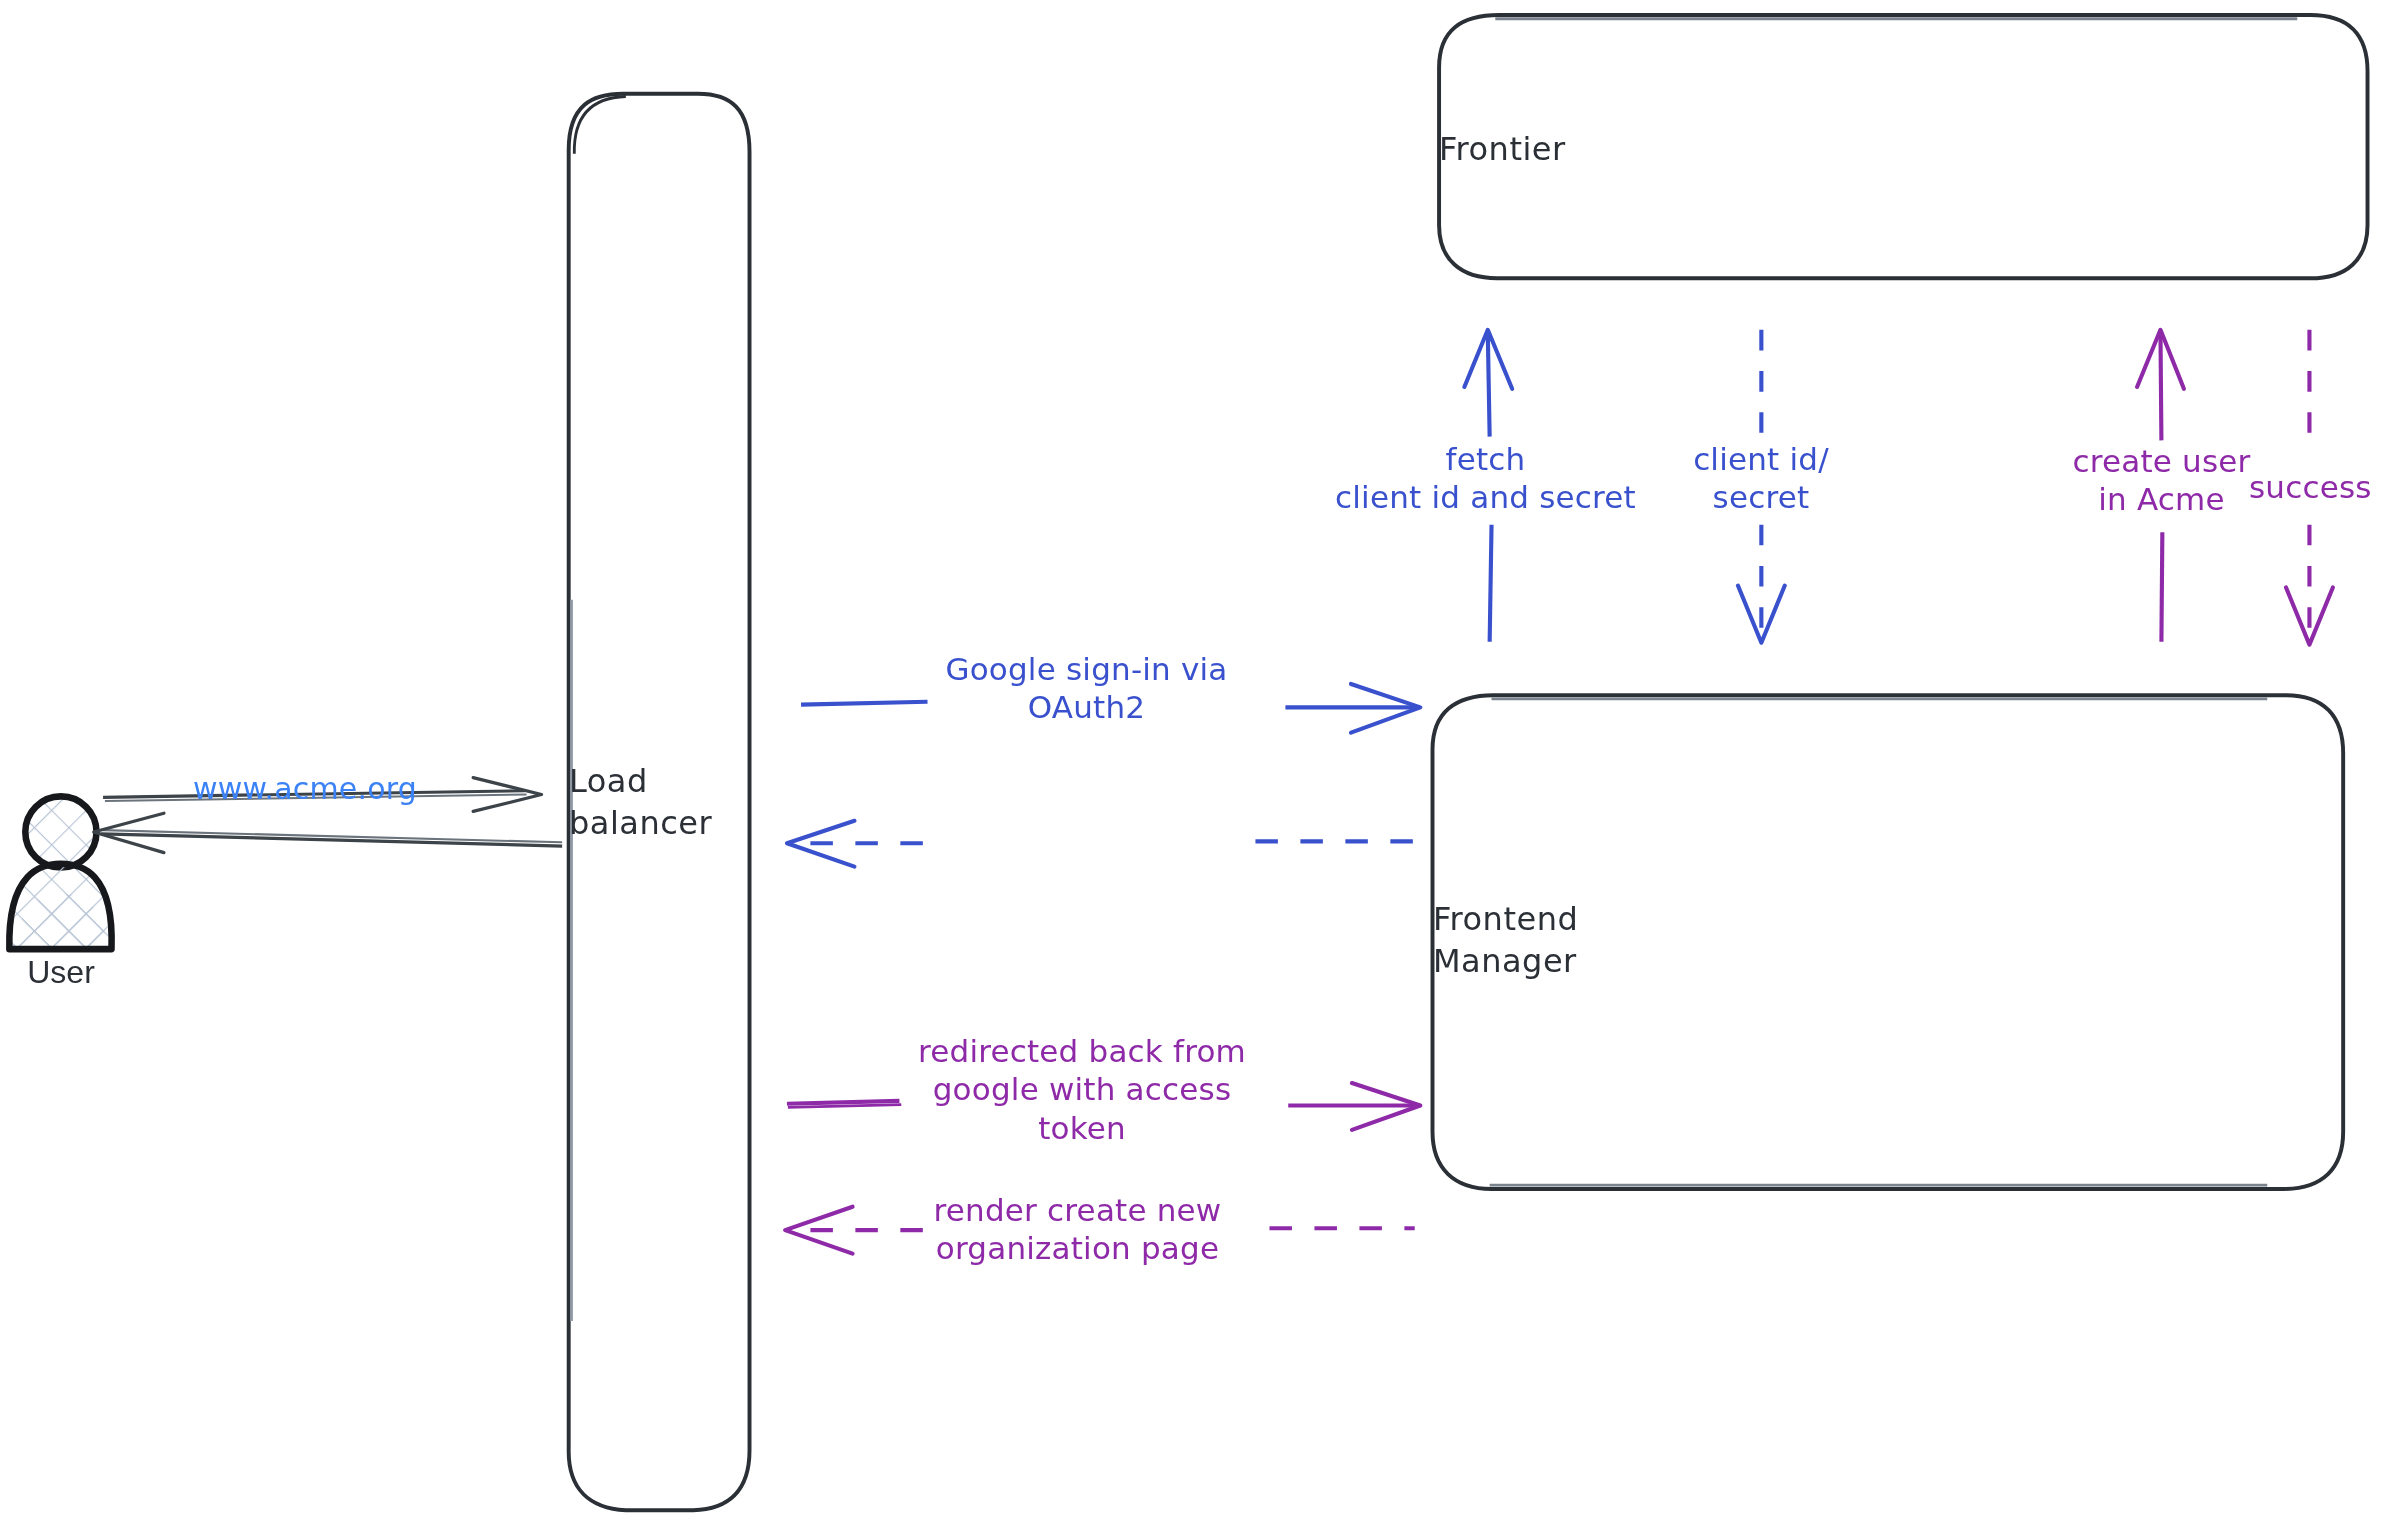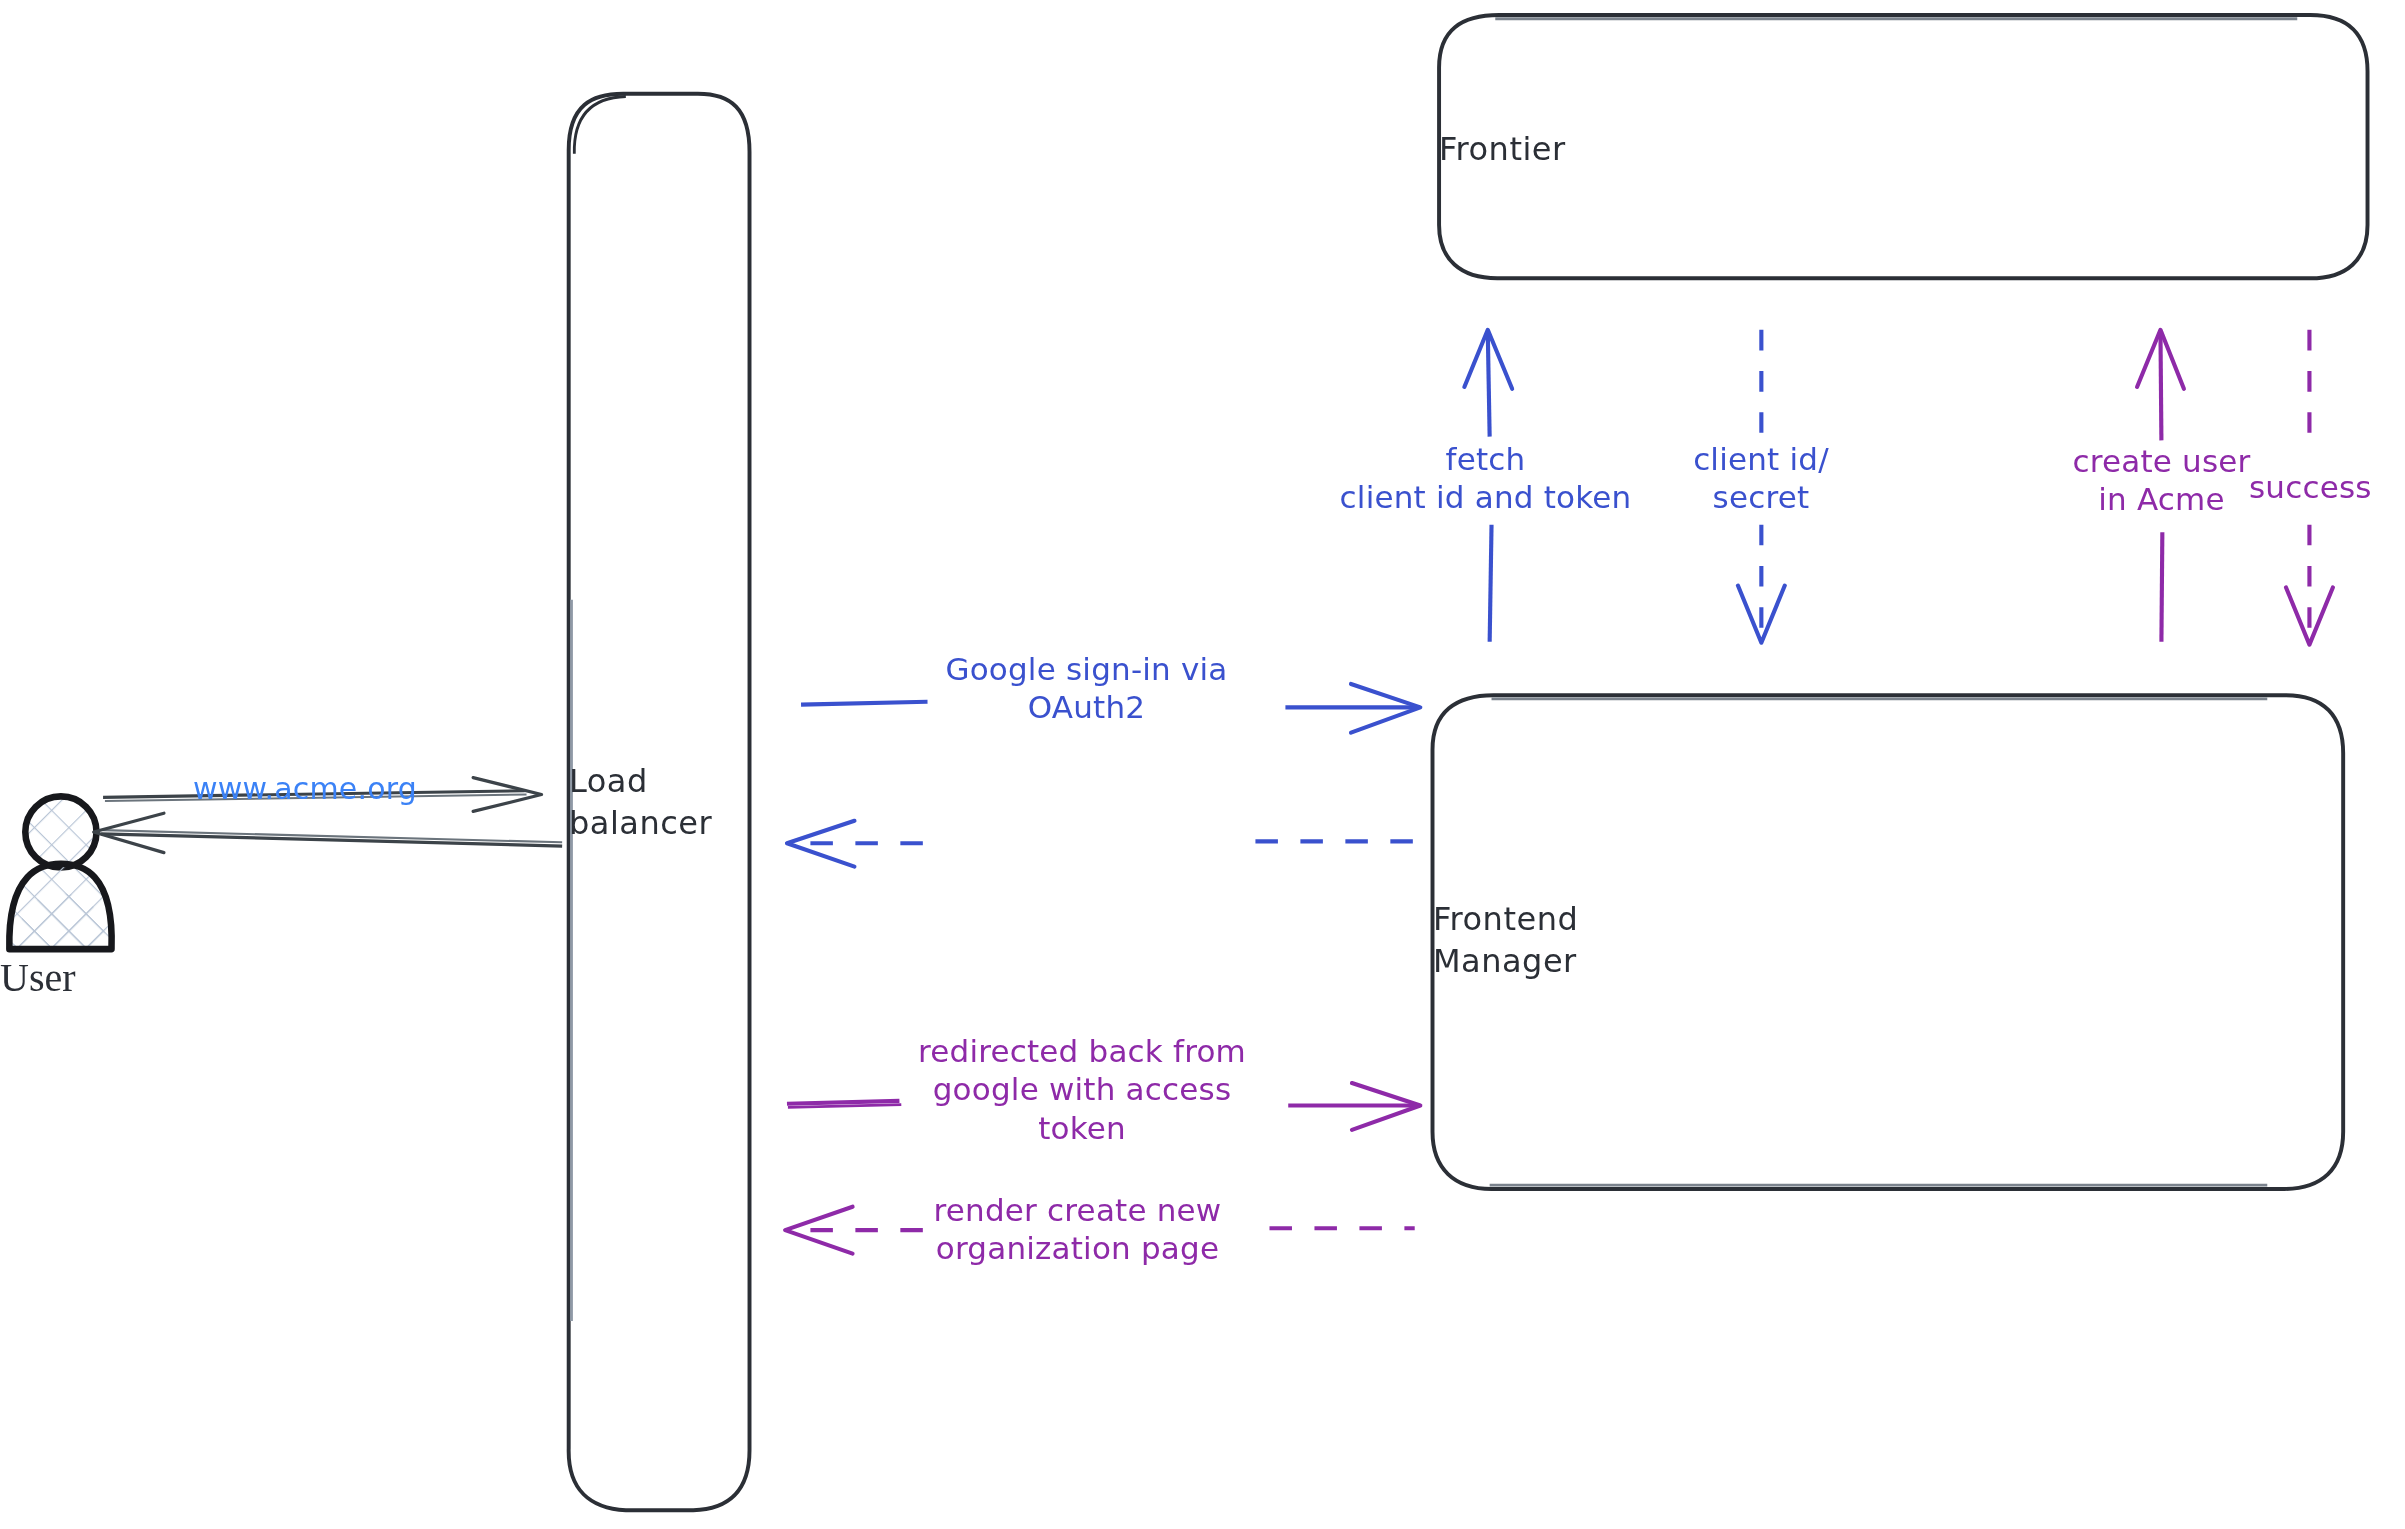--- a/index.html
+++ b/index.html
@@ -41,24 +41,24 @@
     font-size: 31px;
     line-height: 1.24;
     letter-spacing: 0.2px;
     white-space: pre-line;
   }
   .edge-label.blue  { color: #3a51ce; }
   .edge-label.purple{ color: #8e2aa8; }
   .edge-label.dark  { color: #3b82f6; font-size: 30px; }
   .actor-label {
     position: absolute;
-    text-align: left;
+    text-align: center;
     color: #2b2f36;
-    font-size: 40px;
-    font-family: Liberation Serif, serif;
+    font-size: 32px;
+    font-family: Liberation Sans, sans-serif;
   }
 </style>
 </head>
 <body>
 
 <div id="canvas">
 
   <svg class="layer" viewBox="0 0 2567 1633">
 
     <defs>
@@ -162,21 +162,21 @@
 balancer</div>
 
   <div class="node-label" style="left:1439px; top:129px; width:928px;">Frontier</div>
 
   <div class="node-label" style="left:1433px; top:899px; width:911px;">Frontend
 Manager</div>
 
   <div class="edge-label dark" style="left:141px; top:770px; width:328px;">www.acme.org</div>
 
   <div class="edge-label blue" style="left:1284px; top:440px; width:403px;">fetch
-client id and token</div>
+client id and secret</div>
 
   <div class="edge-label blue" style="left:1658px; top:440px; width:206px;">client id/
 secret</div>
 
   <div class="edge-label purple" style="left:2035px; top:442px; width:253px;">create user
 in Acme</div>
 
   <div class="edge-label purple" style="left:2249px; top:468px; width:156px; text-align:left;">success</div>
 
   <div class="edge-label blue" style="left:899px; top:650px; width:375px;">Google sign-in via

